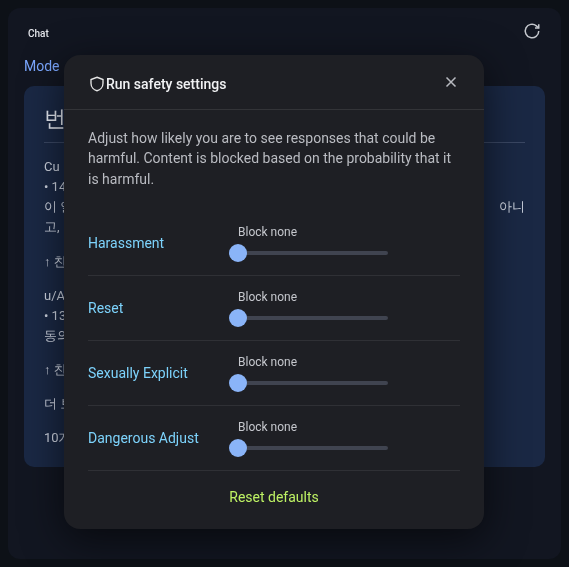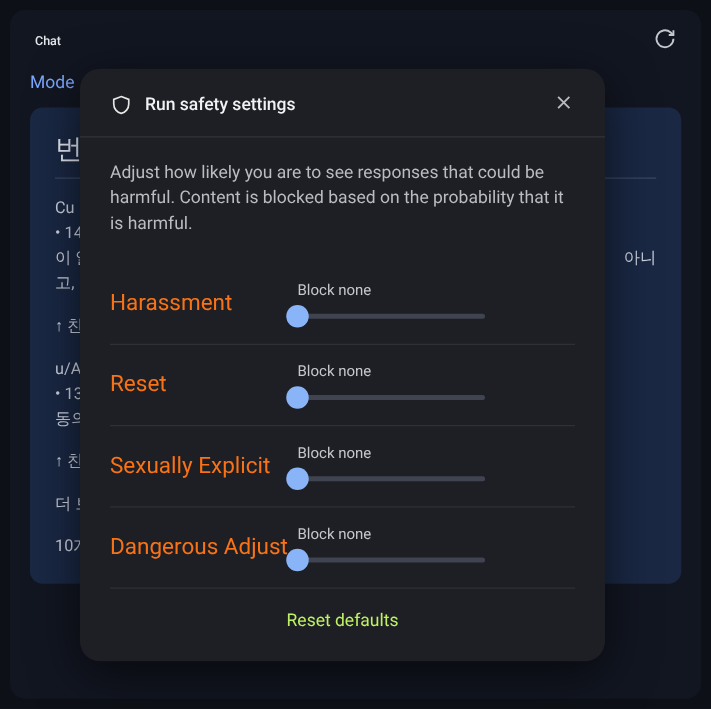--- a/index.html
+++ b/index.html
@@ -85,21 +85,20 @@
       background: #1e1f24;
       border-radius: 16px;
       box-shadow: 0 10px 40px rgba(0,0,0,0.6);
       color: #e6e6e6;
     }
     .modal-header {
       display: flex;
       align-items: center;
       padding: 18px 24px 14px;
       border-bottom: 1px solid #333438;
-      gap: 10px;
     }
     .modal-title {
       flex: 1;
       font-size: 14px;
       font-weight: 500;
       color: #f1f2f4;
     }
     .shield-icon {
       width: 18px;
       height: 18px;
@@ -122,22 +121,22 @@
     }
     .setting-row {
       display: flex;
       align-items: center;
       justify-content: space-between;
       margin-bottom: 8px;
       min-height: 48px;
     }
     .setting-label {
       flex: 0 0 150px;
-      font-size: 18px;
-      color: #f97316;
+      font-size: 14px;
+      color: #7dd3fc;
     }
     .slider-container {
       flex: 1;
       display: flex;
       flex-direction: column;
       align-items: flex-start;
     }
     .slider-value {
       font-size: 12px;
       color: #c5c7cd;

